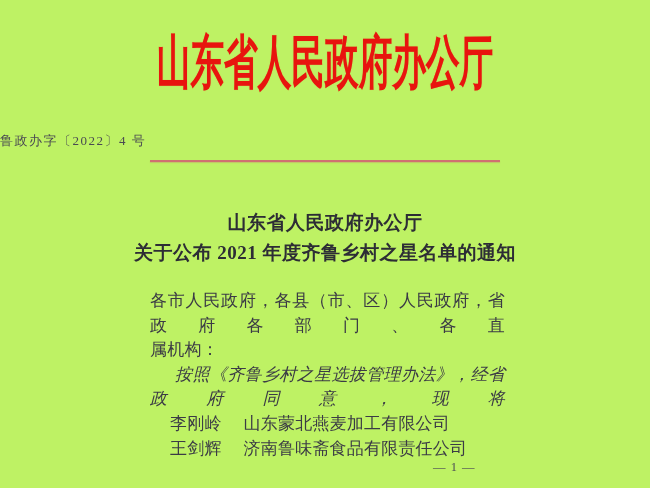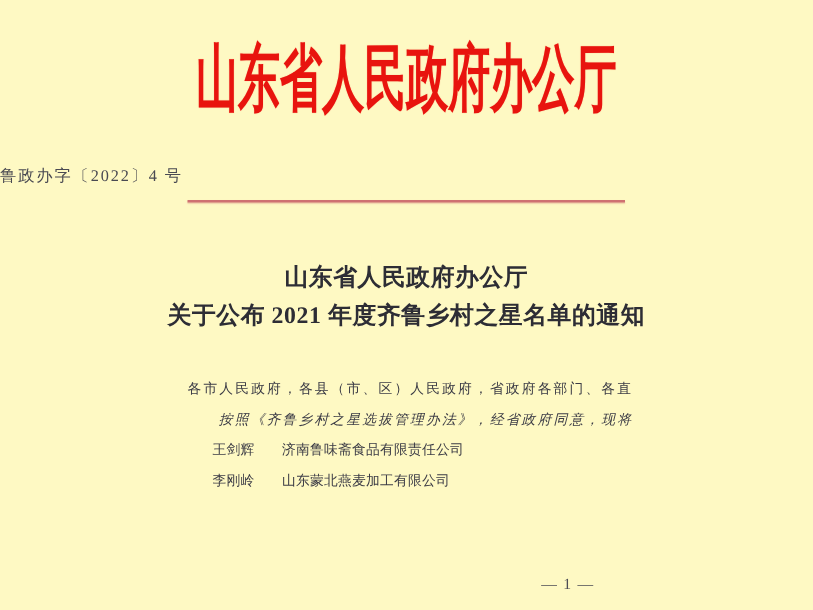--- a/index.html
+++ b/index.html
@@ -8,21 +8,21 @@
     width: 650px;
     height: 488px;
     background: #fefefe;
     overflow: hidden;
     font-family: "Liberation Serif", "DejaVu Serif", serif;
   }
   .page {
     position: relative;
     width: 650px;
     height: 488px;
-    background: #fef9c3;
+    background: #bef264;
   }
   
   .masthead {
     position: absolute;
     top: 25px;
     left: 0;
     width: 650px;
     text-align: center;
     line-height: 76px;
     height: 76px;
@@ -68,25 +68,24 @@
     color: #2d2d35;
     font-size: 19px;
     line-height: 30px;
     letter-spacing: 0.5px;
   }
   .body-text {
     position: absolute;
     top: 289px;
     left: 150px;
     width: 355px;
-    font-size: 11px;
+    font-size: 17px;
     line-height: 24.6px;
     color: #3b3b45;
     letter-spacing: 0.2px;
-    margin-top: 10px;
   }
   .line-justify {
     text-align: justify;
     text-align-last: justify;
   }
   .indent-2 {
     text-indent: 25px;
     font-style: italic;
   }
   .star-row {
@@ -120,28 +119,29 @@
 
   <div class="red-divider"></div>
 
   <div class="doc-title">
     <div>山东省人民政府办公厅</div>
     <div>关于公布 2021 年度齐鲁乡村之星名单的通知</div>
   </div>
 
   <div class="body-text">
     <div class="line-justify">各市人民政府，各县（市、区）人民政府，省政府各部门、各直</div>
+    <div>属机构：</div>
     <div class="line-justify indent-2">按照《齐鲁乡村之星选拔管理办法》，经省政府同意，现将</div>
 
     <div class="names-list">
       <div class="star-row">
-        <span>王剑辉</span><span class="star-company">济南鲁味斋食品有限责任公司</span>
+        <span>李刚岭</span><span class="star-company">山东蒙北燕麦加工有限公司</span>
       </div>
       <div class="star-row">
-        <span>李刚岭</span><span class="star-company">山东蒙北燕麦加工有限公司</span>
+        <span>王剑辉</span><span class="star-company">济南鲁味斋食品有限责任公司</span>
       </div>
       <div class="star-row">
         
       </div>
     </div>
   </div>
 
   <div class="page-number">— 1 —</div>
 
 </div>

